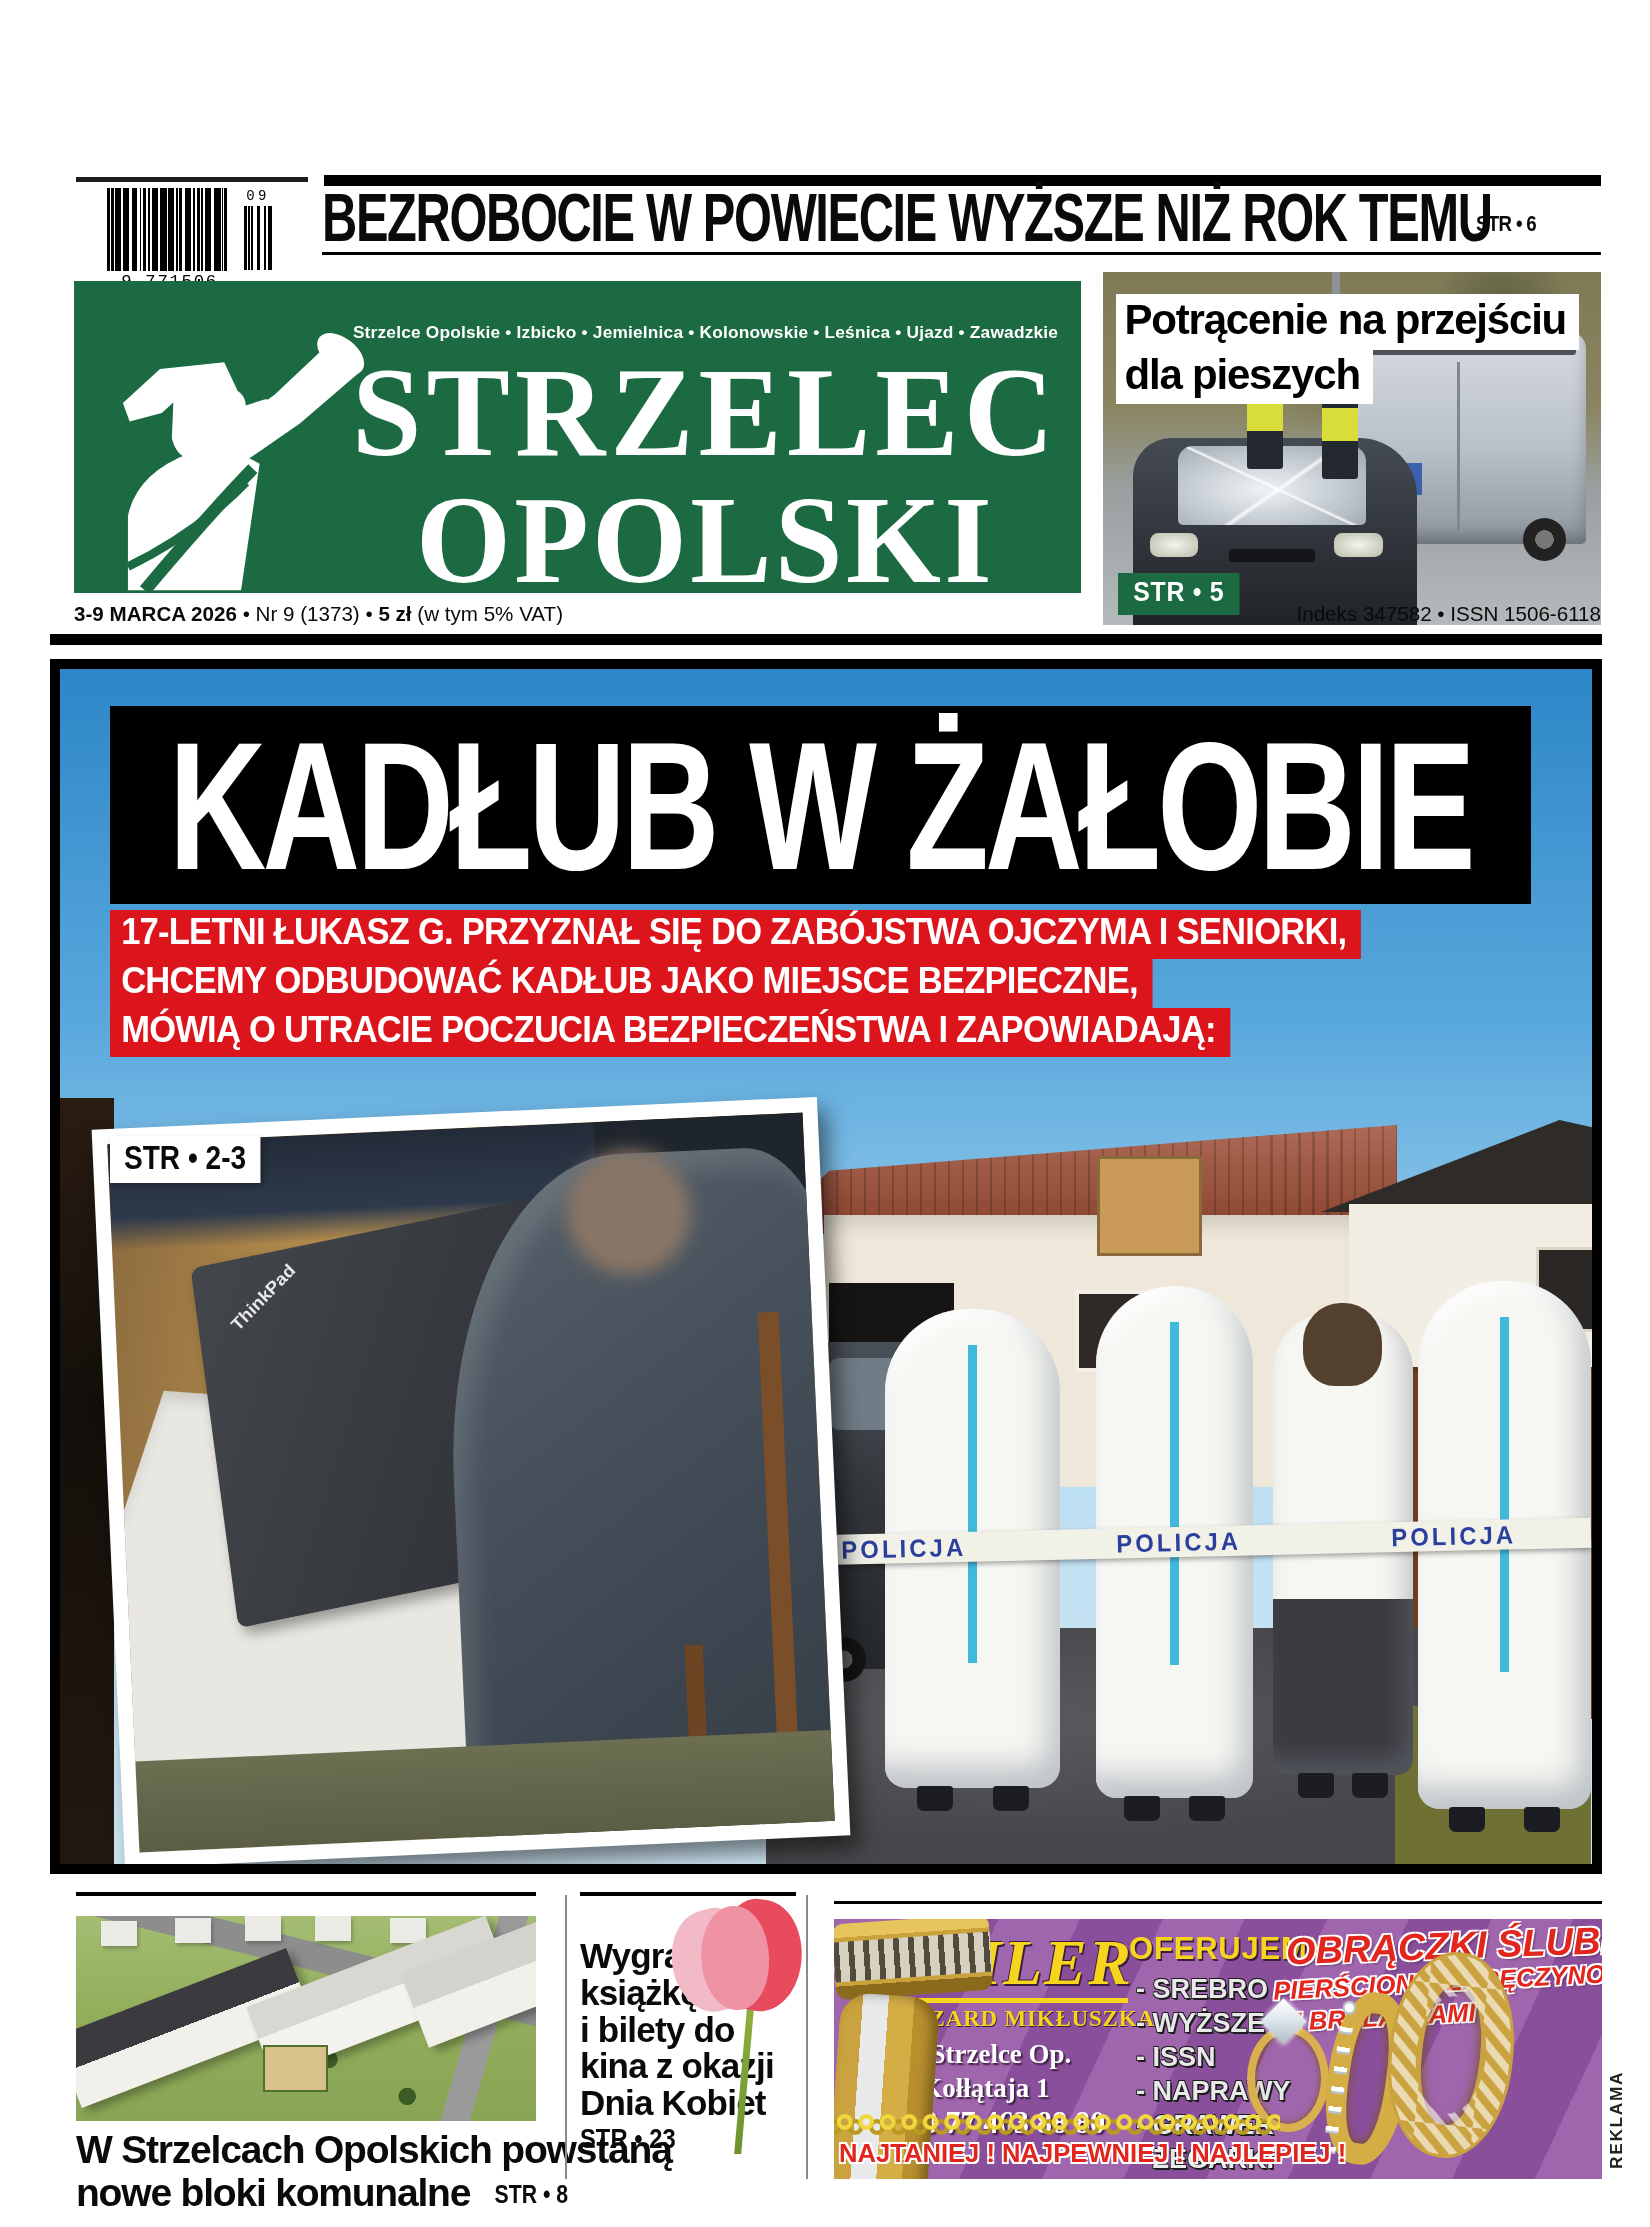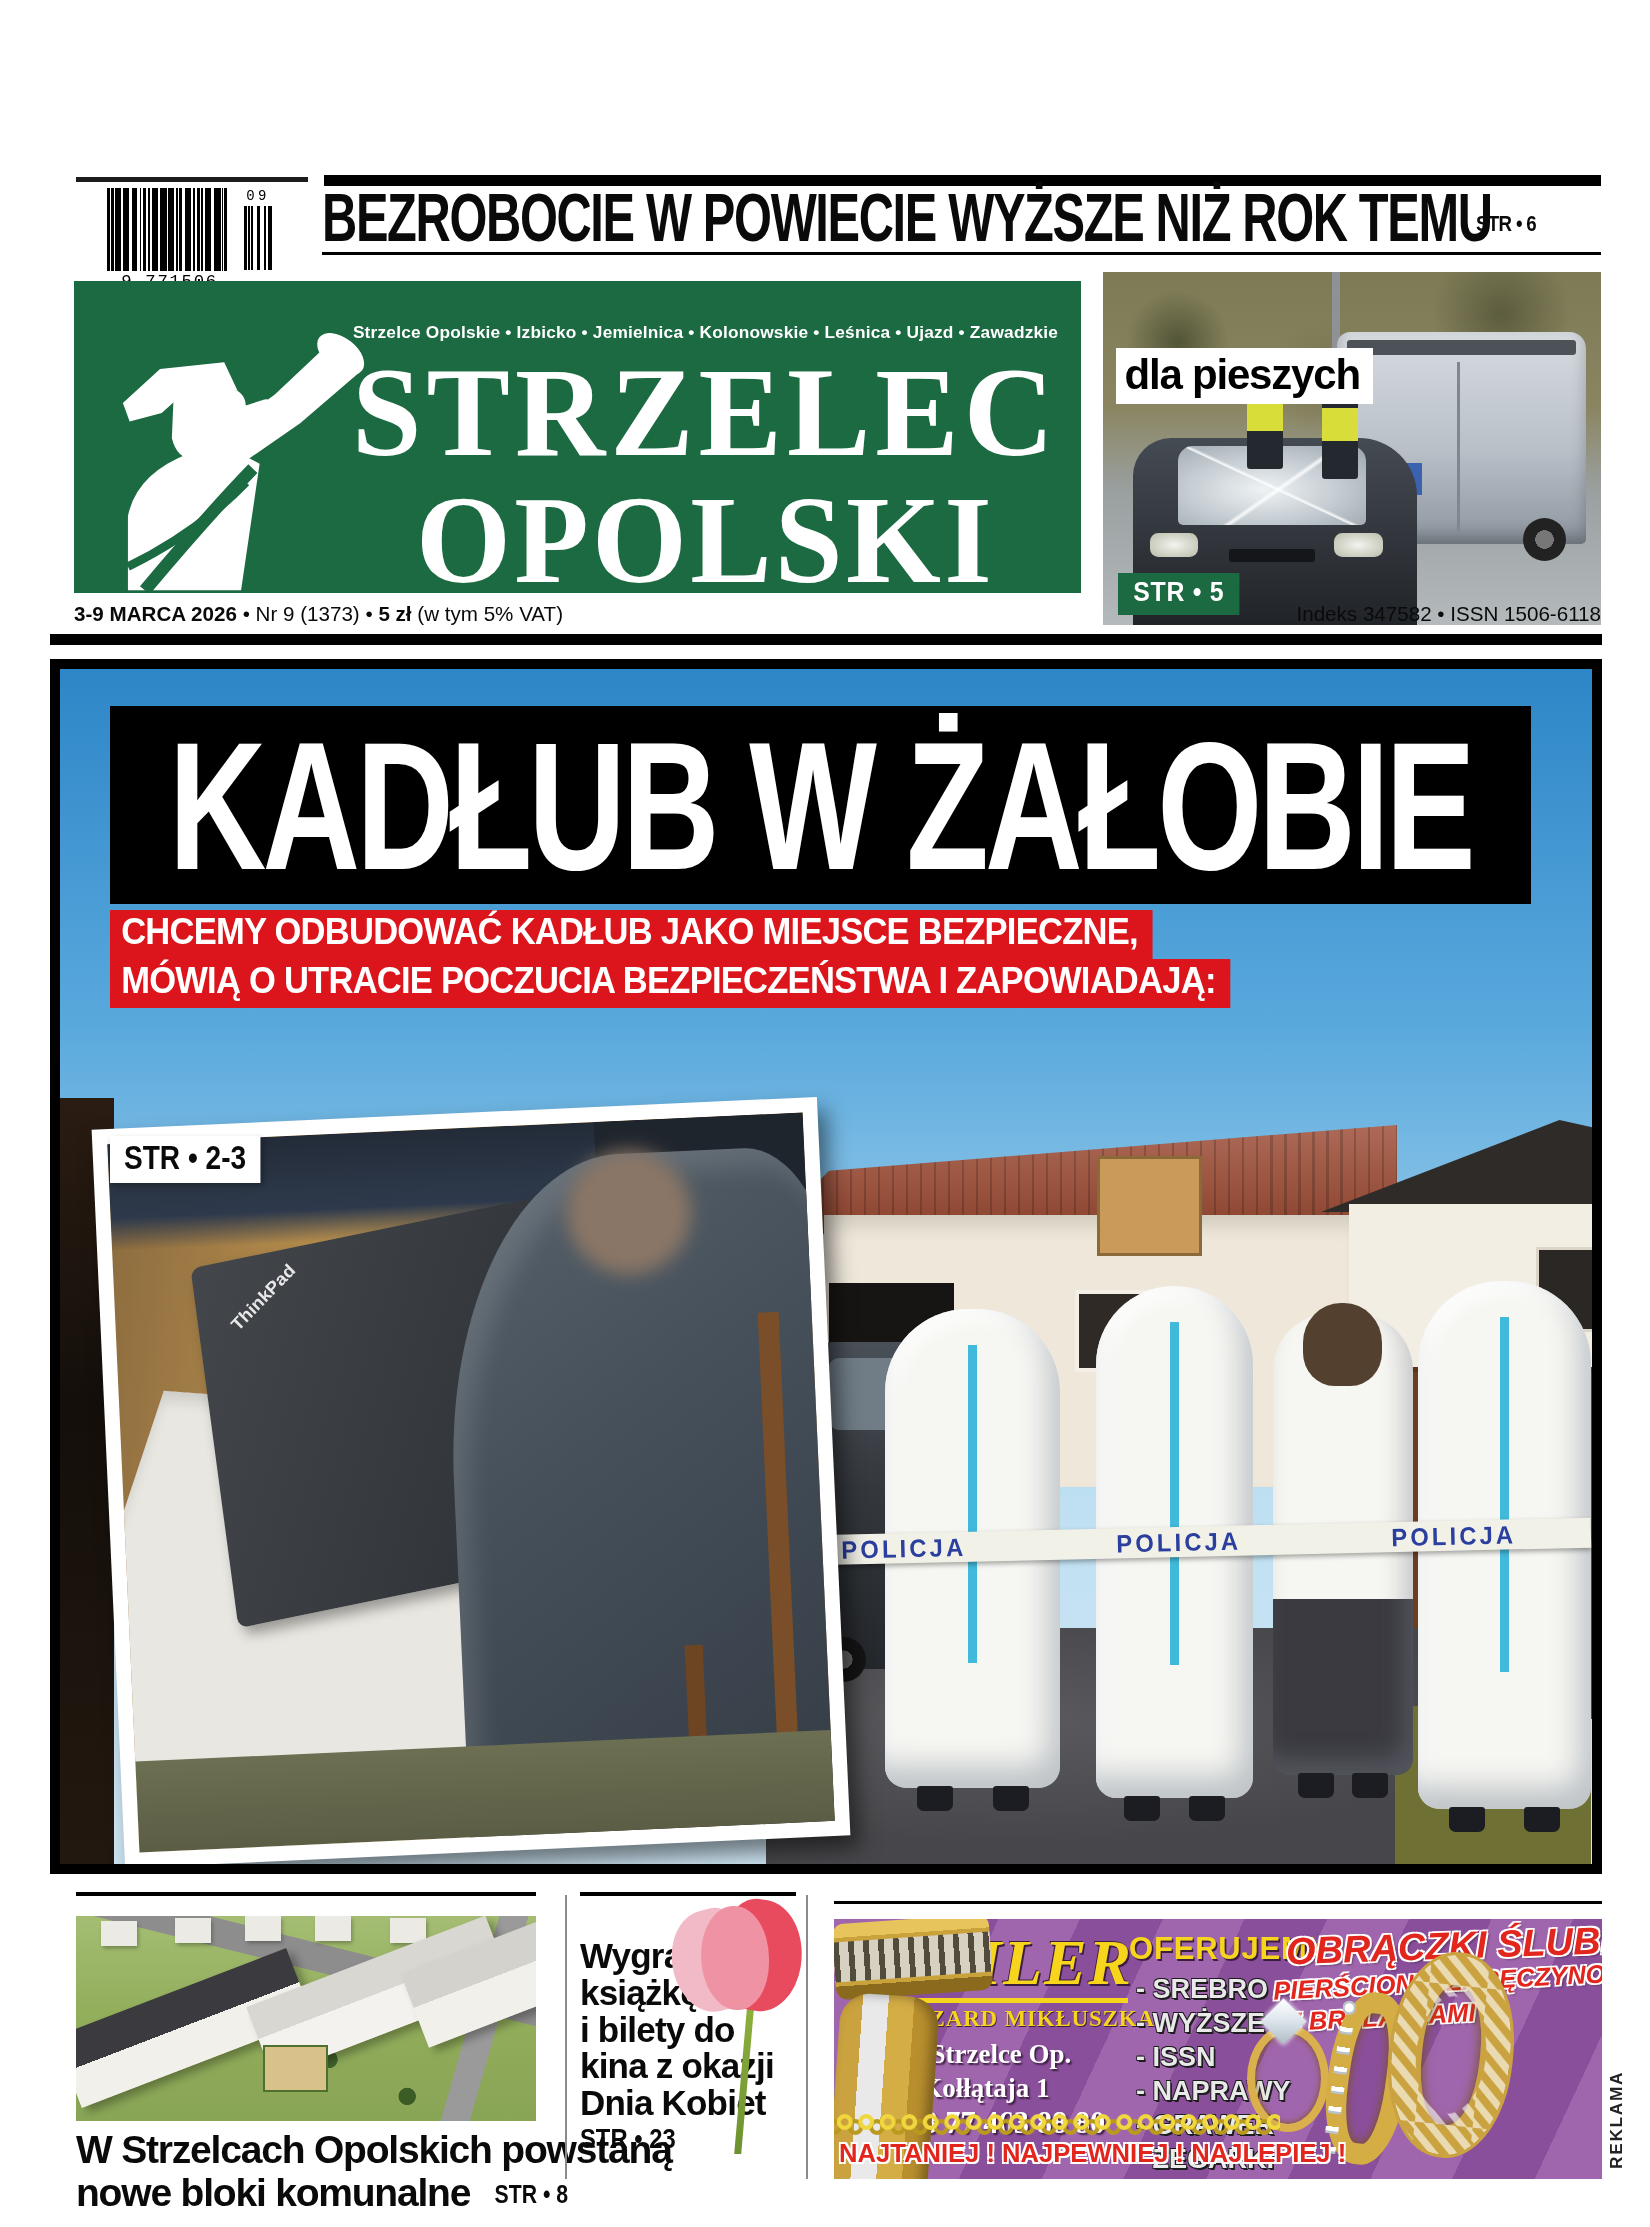--- a/index.html
+++ b/index.html
@@ -325,20 +325,21 @@
       <div class="pn-car-light" style="left:6%;"></div>
       <div class="pn-car-light" style="right:12%;"></div>
       <div class="pn-car-grille"></div>
     </div>
     <div class="pn-officer" style="left:29%;top:30%;">
         <div class="cap"></div>
       </div>
     <div class="pn-officer" style="left:44%;top:33%;">
         <div class="cap"></div>
       </div>
+    <div class="pn-h1"><span>Potrącenie na przejściu</span></div>
     <div class="pn-h2"><span>dla pieszych</span></div>
     <div class="pn-badge">STR • 5</div>
   </div>
 
   <div class="abs dateline">
     <span class="bold">3-9 MARCA 2026</span><span> • Nr 9 (1373) • </span><span class="bold">5 zł</span><span> (w tym 5% VAT)</span>
     <span class="date-right">Indeks 347582 • ISSN 1506-6118</span>
   </div>
 
   <div class="abs mid-rule"></div>
@@ -404,20 +405,21 @@
           <div class="in-chair"></div>
           <div class="in-chair2"></div>
           <div class="in-floor"></div>
         </div>
       </div>
 
       <div class="lead-hl">
         <span>KADŁUB W ŻAŁOBIE</span>
       </div>
       <div class="deck">
+        <div class="deck-line"><span>17-LETNI ŁUKASZ G. PRZYZNAŁ SIĘ DO ZABÓJSTWA OJCZYMA I SENIORKI,</span></div>
         <div class="deck-line"><span>CHCEMY ODBUDOWAĆ KADŁUB JAKO MIEJSCE BEZPIECZNE,</span></div>
         <div class="deck-line"><span>MÓWIĄ O UTRACIE POCZUCIA BEZPIECZEŃSTWA I ZAPOWIADAJĄ:</span></div>
       </div>
       <div class="lead-badge">STR • 2-3</div>
     </div>
   </div>
 
   <div class="abs b-rule bl-rule"></div>
   <div class="abs bl-img">
     <div class="bl-road1"></div>

